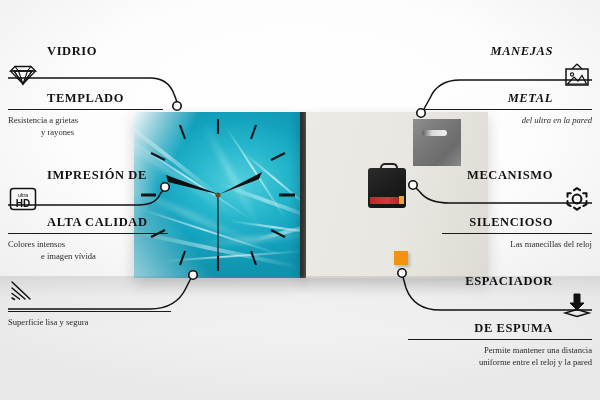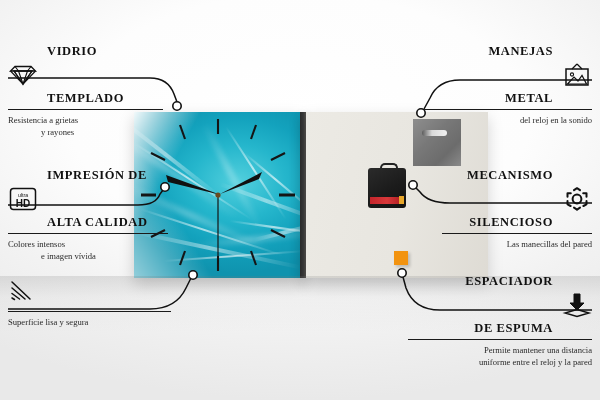--- a/index.html
+++ b/index.html
@@ -81,21 +81,21 @@
     display: flex;
     align-items: center;
     justify-content: center;
   }
   .feat-icon svg { display: block; }
 
   
   #feature-vidrio     { top: 44px; }
   #feature-impresion   { top: 168px; }
   #feature-bordes      { top: 274px; }
-  #feature-manejas     { top: 44px; }
+  #feature-manejas     { top: 44px; font-style: italic; }
   #feature-mecanismo   { top: 168px; }
   #feature-espaciador  { top: 274px; }
 
   
   #feature-vidrio    .feat-rule { width: 155px; }
   #feature-impresion .feat-rule { width: 160px; }
   #feature-bordes    .feat-rule { width: 163px; }
   #feature-manejas    .feat-rule { width: 168px; margin-left: 32px; }
   #feature-mecanismo  .feat-rule { width: 150px; margin-left: 50px; }
   #feature-espaciador .feat-rule { width: 184px; margin-left: 16px; }
@@ -381,21 +381,21 @@
           <path d="M5.5 22 L12 15 L16 19 L20 13.5 L24.5 22 Z" fill="none" stroke="#111" stroke-width="1.2"></path>
         </svg>
       </span>
       <span class="feat-title">
         <span>MANEJAS</span>
         <span class="l2">METAL</span>
       </span>
     </div>
     <div class="feat-rule"></div>
     <div class="feat-desc">
-      <span class="l2">del reloj en la sonido</span>
+      <span class="l2">del ultra en la pared</span>
     </div>
   </div>
 
   <div class="feature right" id="feature-mecanismo">
     <div class="feat-head">
       <span class="feat-icon">
         <svg width="30" height="28" viewBox="0 0 30 28">
           <g fill="none" stroke="#111" stroke-width="2" stroke-linecap="round">
             <path d="M15 3.2 L12 5.2 M15 3.2 L18 5.2"></path>
             <path d="M24.5 8.3 L21.2 8.3 M24.5 8.3 L24.5 11.8"></path>
@@ -407,21 +407,21 @@
           <circle cx="15" cy="14" r="4.4" fill="none" stroke="#111" stroke-width="2"></circle>
         </svg>
       </span>
       <span class="feat-title">
         <span>MECANISMO</span>
         <span class="l2">SILENCIOSO</span>
       </span>
     </div>
     <div class="feat-rule"></div>
     <div class="feat-desc">
-      <span>Las manecillas del pared</span>
+      <span>Las manecillas del reloj</span>
     </div>
   </div>
 
   <div class="feature right" id="feature-espaciador">
     <div class="feat-head">
       <span class="feat-icon">
         <svg width="30" height="26" viewBox="0 0 30 26">
           <path d="M12 2 L18 2 L18 11 L22 11 L15 18 L8 11 L12 11 Z" fill="#111" stroke="#111" stroke-width="1"></path>
           <path d="M15 17.5 L27 21 L15 24.5 L3 21 Z" fill="none" stroke="#111" stroke-width="1.4"></path>
         </svg>

